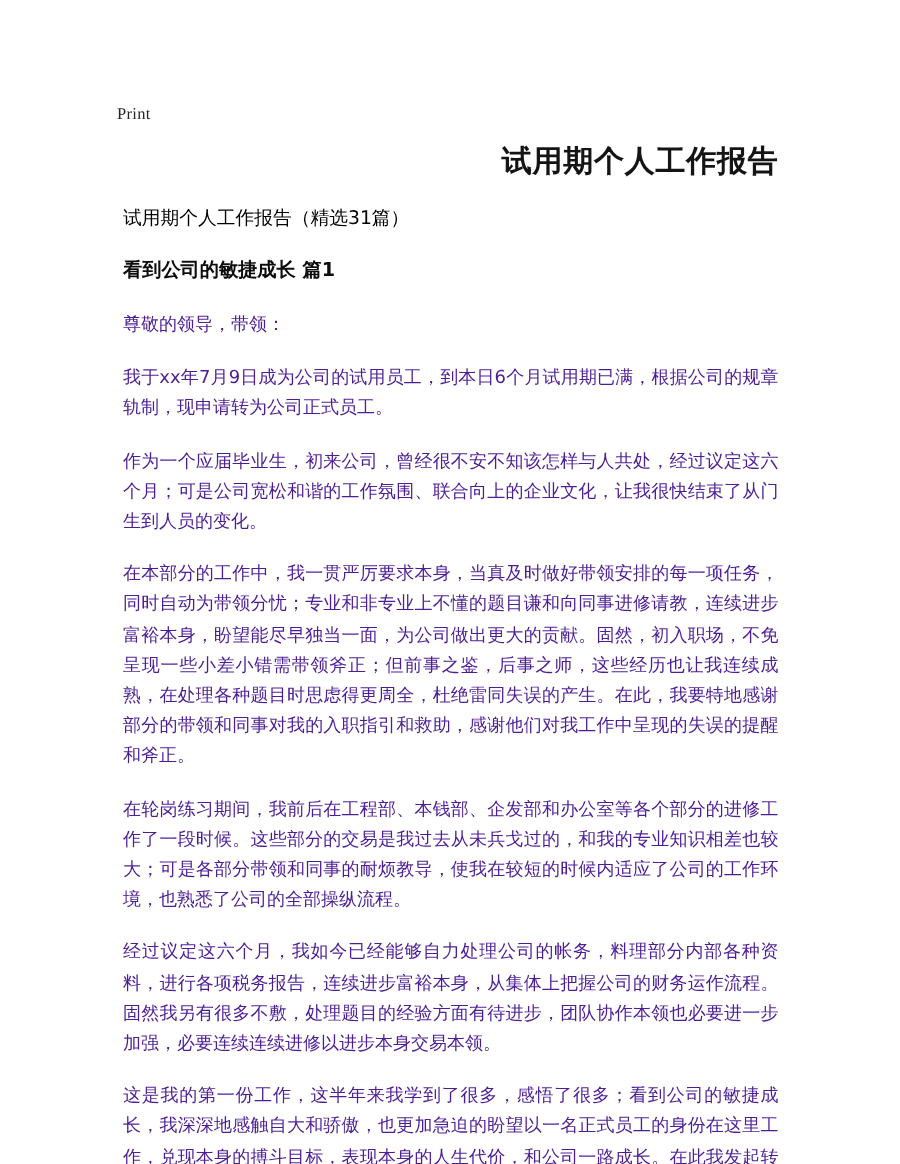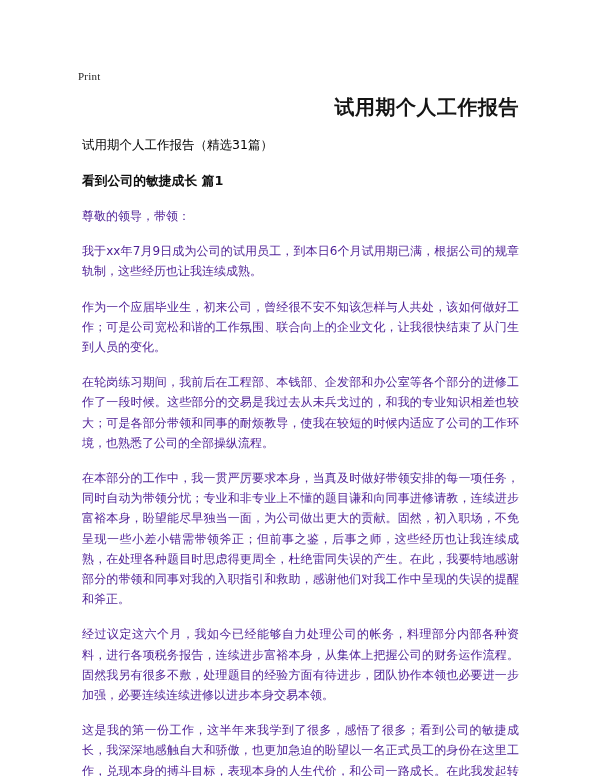--- a/index.html
+++ b/index.html
@@ -88,26 +88,26 @@
   <div class="doc-body">
 
     <h1 class="doc-title">试用期个人工作报告</h1>
 
     <div class="subtitle">试用期个人工作报告（精选31篇）</div>
 
     <h2 class="section-heading">看到公司的敏捷成长 篇1</h2>
 
     <p class="para salutation">尊敬的领导，带领：</p>
 
-    <p class="para">我于xx年7月9日成为公司的试用员工，到本日6个月试用期已满，根据公司的规章轨制，这些经历也让我连续成熟。</p>
+    <p class="para">我于xx年7月9日成为公司的试用员工，到本日6个月试用期已满，根据公司的规章轨制，现申请转为公司正式员工。</p>
 
-    <p class="para">作为一个应届毕业生，初来公司，曾经很不安不知该怎样与人共处，该如何做好工作；可是公司宽松和谐的工作氛围、联合向上的企业文化，让我很快结束了从门生到人员的变化。</p>
+    <p class="para">作为一个应届毕业生，初来公司，曾经很不安不知该怎样与人共处，经过议定这六个月；可是公司宽松和谐的工作氛围、联合向上的企业文化，让我很快结束了从门生到人员的变化。</p>
+
+    <p class="para">在本部分的工作中，我一贯严厉要求本身，当真及时做好带领安排的每一项任务，同时自动为带领分忧；专业和非专业上不懂的题目谦和向同事进修请教，连续进步富裕本身，盼望能尽早独当一面，为公司做出更大的贡献。固然，初入职场，不免呈现一些小差小错需带领斧正；但前事之鉴，后事之师，这些经历也让我连续成熟，在处理各种题目时思虑得更周全，杜绝雷同失误的产生。在此，我要特地感谢部分的带领和同事对我的入职指引和救助，感谢他们对我工作中呈现的失误的提醒和斧正。</p>
 
     <p class="para">在轮岗练习期间，我前后在工程部、本钱部、企发部和办公室等各个部分的进修工作了一段时候。这些部分的交易是我过去从未兵戈过的，和我的专业知识相差也较大；可是各部分带领和同事的耐烦教导，使我在较短的时候内适应了公司的工作环境，也熟悉了公司的全部操纵流程。</p>
-
-    <p class="para">在本部分的工作中，我一贯严厉要求本身，当真及时做好带领安排的每一项任务，同时自动为带领分忧；专业和非专业上不懂的题目谦和向同事进修请教，连续进步富裕本身，盼望能尽早独当一面，为公司做出更大的贡献。固然，初入职场，不免呈现一些小差小错需带领斧正；但前事之鉴，后事之师，这些经历也让我连续成熟，在处理各种题目时思虑得更周全，杜绝雷同失误的产生。在此，我要特地感谢部分的带领和同事对我的入职指引和救助，感谢他们对我工作中呈现的失误的提醒和斧正。</p>
 
     <p class="para">经过议定这六个月，我如今已经能够自力处理公司的帐务，料理部分内部各种资料，进行各项税务报告，连续进步富裕本身，从集体上把握公司的财务运作流程。固然我另有很多不敷，处理题目的经验方面有待进步，团队协作本领也必要进一步加强，必要连续连续进修以进步本身交易本领。</p>
 
     <p class="para">这是我的第一份工作，这半年来我学到了很多，感悟了很多；看到公司的敏捷成长，我深深地感触自大和骄傲，也更加急迫的盼望以一名正式员工的身份在这里工作，兑现本身的搏斗目标，表现本身的人生代价，和公司一路成长。在此我发起转正申请，恳请带领给我连续熬炼本身、兑现抱负的机遇。我会用谦虚的立场和颓废的热忱做好我的本职工作，为公司创设代价，同公司一路展望美好的将来！</p>
 
   </div>
 </div>
 
 </body></html>

